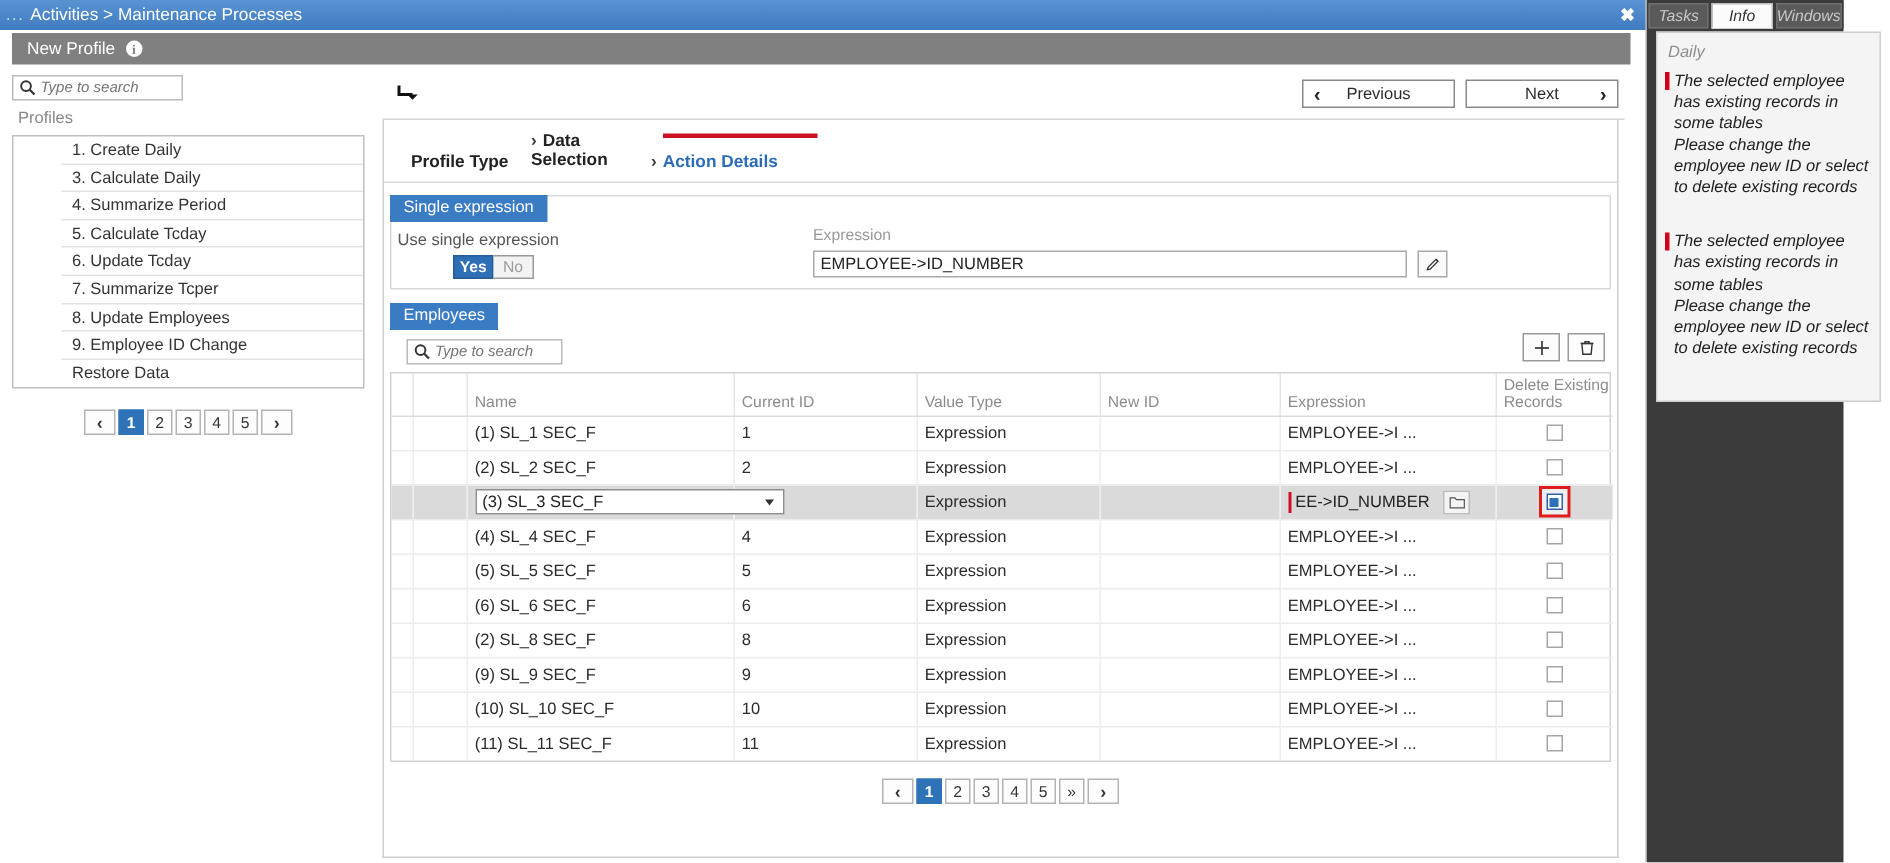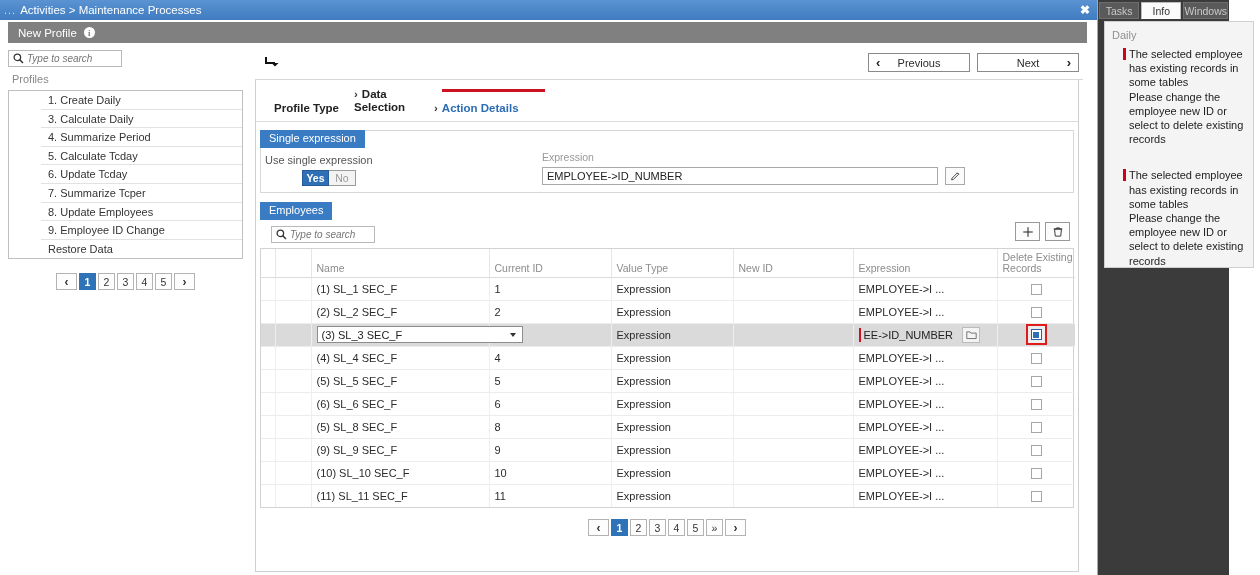--- a/index.html
+++ b/index.html
@@ -174,34 +174,34 @@
   .exp-inline .cursor { width: 2px; height: 14px; background: #cc1122; margin-right: 3px; flex: none; }
   .exp-inline .txt { font-size: 11px; color: #222222; white-space: nowrap; }
   .exp-inline .browse {
     width: 18px; height: 16px; border: 1px solid #bbbbbb; background: #f4f4f4;
     display: flex; align-items: center; justify-content: center; margin-left: 9px; cursor: pointer; flex: none;
   }
 
   #table-pager { margin-top: 11px; }
 
   
-  #rightpanel { width: 131px; height: 575px; background: #3b3b3b; position: relative; }
+  #rightpanel { width: 131px; height: 575px; background: #3b3b3b; position: relative; font-style: italic; }
   #rtabs { display: flex; height: 19px; background: #3b3b3b; padding-top: 2px; }
   .rtab {
     flex: 1; display: flex; align-items: center; justify-content: center;
     font-size: 10.5px; color: #c9c9c9; background: #5a5a5a; border: 1px solid #6e6e6e;
     margin: 0 1px; cursor: pointer;
   }
   .rtab.active { background: #fbfbfb; color: #333333; border-color: #bdbdbd; border-bottom-color: #fbfbfb; }
   #errpanel {
     position: absolute; left: 6px; top: 21px; width: 150px; height: 247px;
     background: #f4f4f4; border: 1px solid #cfcfcf; overflow: hidden;
   }
   #err-title { color: #8f8f8f; font-size: 11px; padding: 7px 0 6px 7px; }
-  .err-item { position: relative; padding: 0 6px 0 11px; margin-bottom: 22px; margin-left: 13px; }
+  .err-item { position: relative; padding: 0 6px 0 11px; margin-bottom: 22px; }
   .err-item .bar { position: absolute; left: 5px; top: 1px; width: 3px; height: 12px; background: #d0021b; }
   .err-item p { margin: 0; font-size: 11px; line-height: 14.2px; color: #222222; }
 </style>
 </head>
 <body>
 
 <div id="app">
 
   <div id="window">
 
@@ -447,21 +447,21 @@
                     <td>6</td>
                     <td>Expression</td>
                     <td></td>
                     <td>EMPLOYEE-&gt;I ...</td>
                     <td class="ck"><span class="cbox"></span></td>
                   </tr>
 
                   <tr>
                     <td></td>
                     <td></td>
-                    <td>(5) SL_8 SEC_F</td>
+                    <td>(2) SL_8 SEC_F</td>
                     <td>8</td>
                     <td>Expression</td>
                     <td></td>
                     <td>EMPLOYEE-&gt;I ...</td>
                     <td class="ck"><span class="cbox"></span></td>
                   </tr>
 
                   <tr>
                     <td></td>
                     <td></td>

